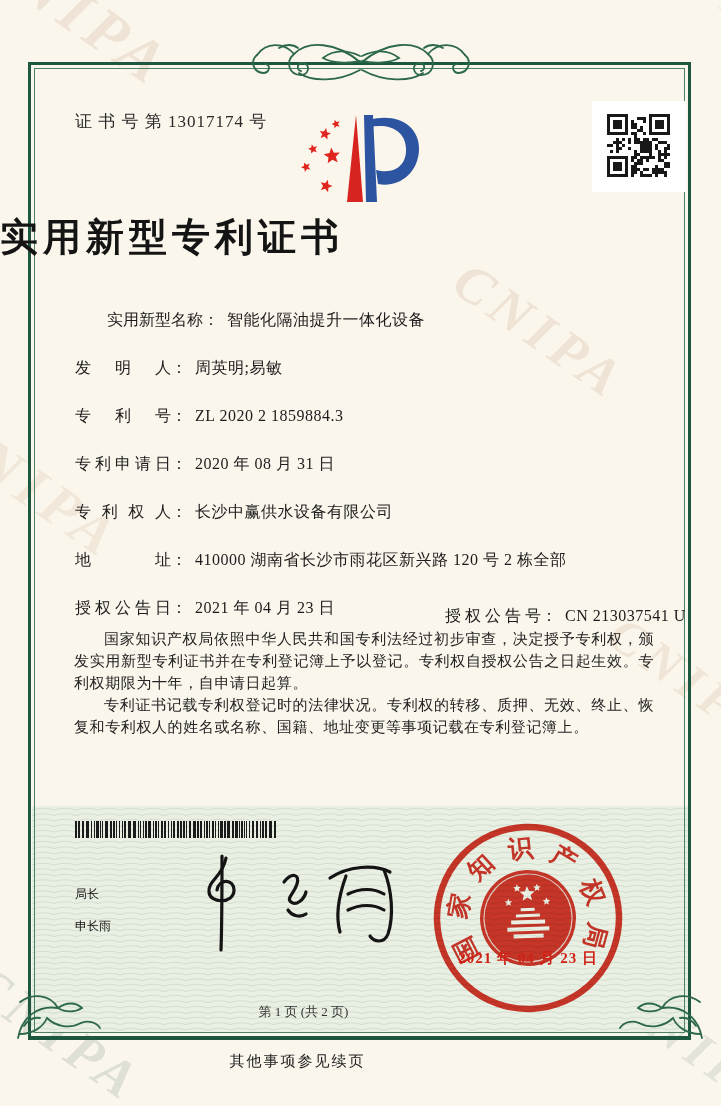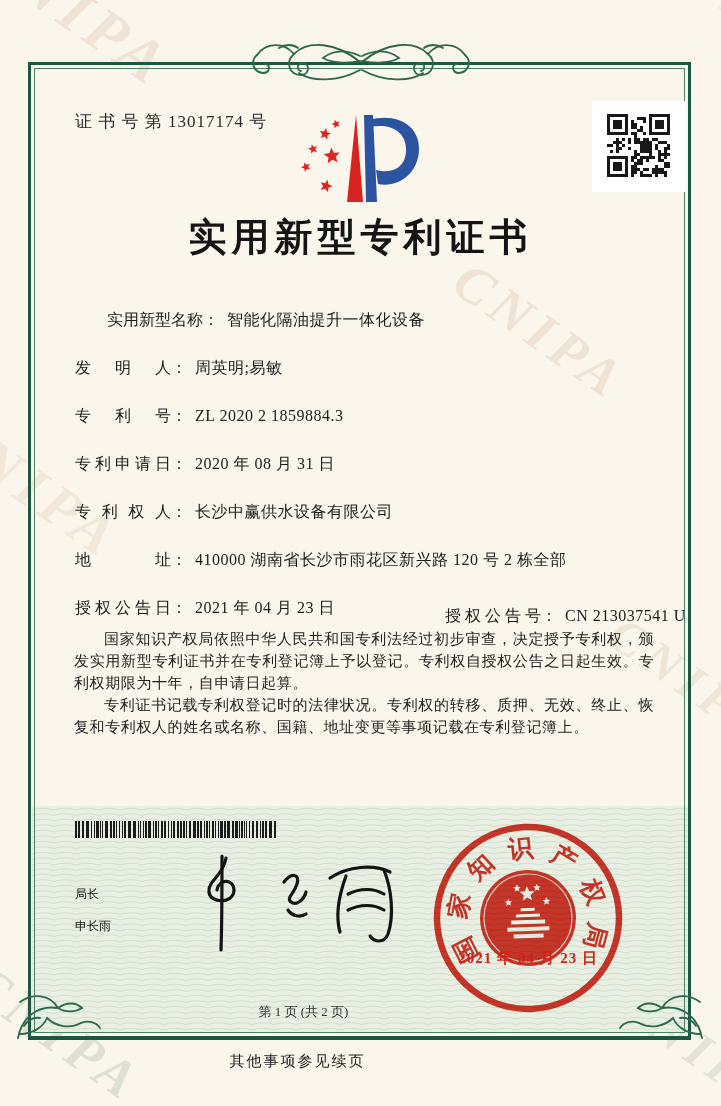--- a/index.html
+++ b/index.html
@@ -11,21 +11,21 @@
   #band{position:absolute;left:32px;top:806px;width:656px;height:227px;background:#e9efe3;z-index:1;}
   #band svg{position:absolute;left:0;top:0;}
   #waves path{stroke:#cedcc9;stroke-width:1;fill:none;opacity:.85;}
   .orn{position:absolute;z-index:3;}
   .orn path{stroke:#2c6849;stroke-width:1.8;fill:none;stroke-linecap:round;}
   #cert-no{position:absolute;left:75px;top:110px;font-size:17px;letter-spacing:1px;color:#2a2a2a;z-index:2;}
   #qr-box{position:absolute;left:592px;top:101px;width:94px;height:91px;background:#fff;z-index:2;}
   #qr{position:absolute;left:15px;top:13px;}
   .qb{fill:#181818;}
   #logo{position:absolute;left:298px;top:112px;z-index:2;}
-  #title{position:absolute;left:0;top:212px;width:721px;text-align:center;font-size:38px;font-weight:bold;letter-spacing:5px;color:#141414;z-index:2;}
+  #title{position:absolute;left:0;top:212px;width:721px;font-size:38px;font-weight:bold;letter-spacing:5px;color:#141414;z-index:2;}
   .row{position:absolute;left:75px;font-size:16px;color:#1c1c1c;z-index:2;white-space:nowrap;}
   .lbl{display:inline-block;width:96px;text-align:justify;text-align-last:justify;text-justify:inter-character;vertical-align:bottom;}
   .val{margin-left:8px;letter-spacing:.5px;}
   #auth-no{position:absolute;left:370px;top:8px;}
   #paras{position:absolute;left:74px;top:628px;width:580px;z-index:2;}
   #paras p{margin:0;font-size:15px;line-height:22px;color:#232323;text-align:justify;text-indent:2em;letter-spacing:.6px;}
   #barcode{position:absolute;left:75px;top:821px;z-index:2;}
   #barcode rect{fill:#1b1b1b;}
   .sig-label{position:absolute;left:75px;font-size:12px;font-weight:400;font-family:"Liberation Sans","DejaVu Sans",sans-serif;color:#111;z-index:2;}
   #sig-script{position:absolute;left:188px;top:852px;z-index:2;}

